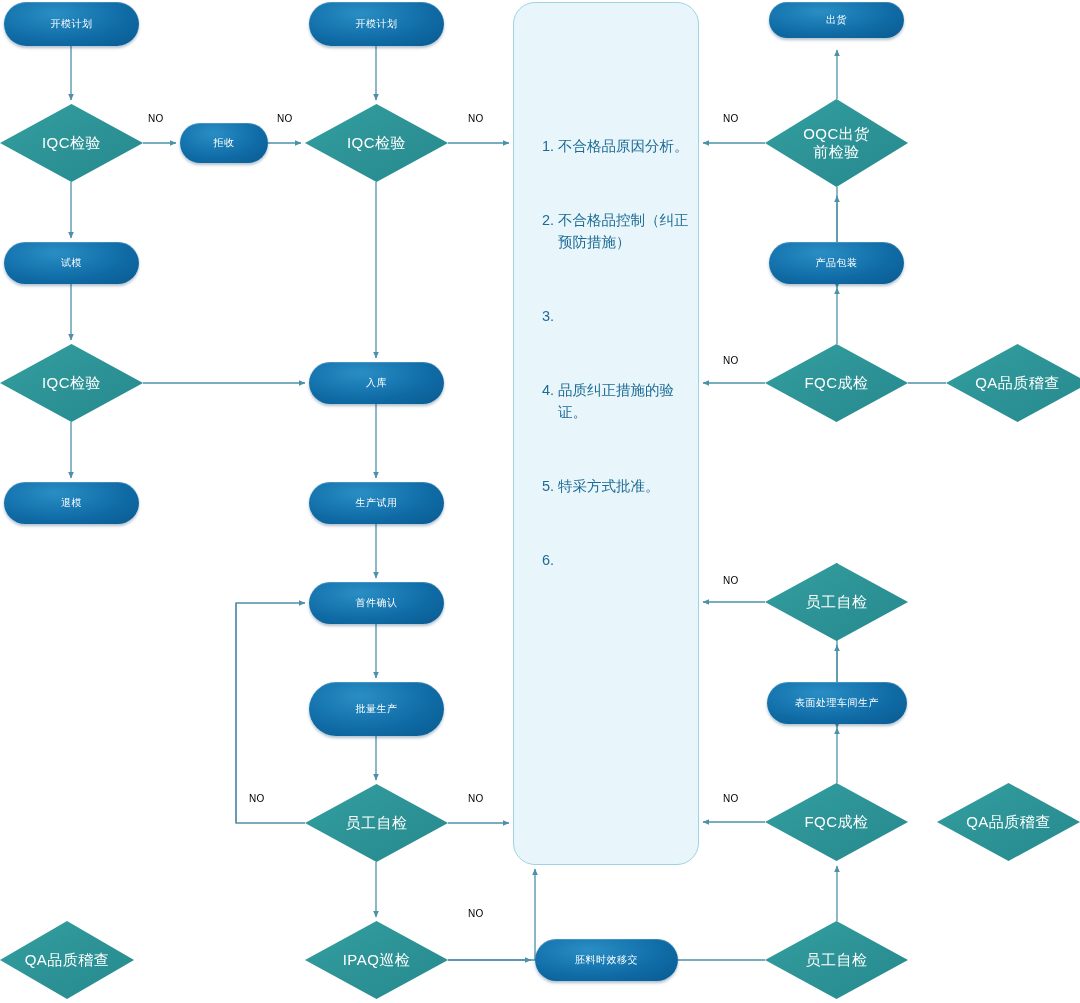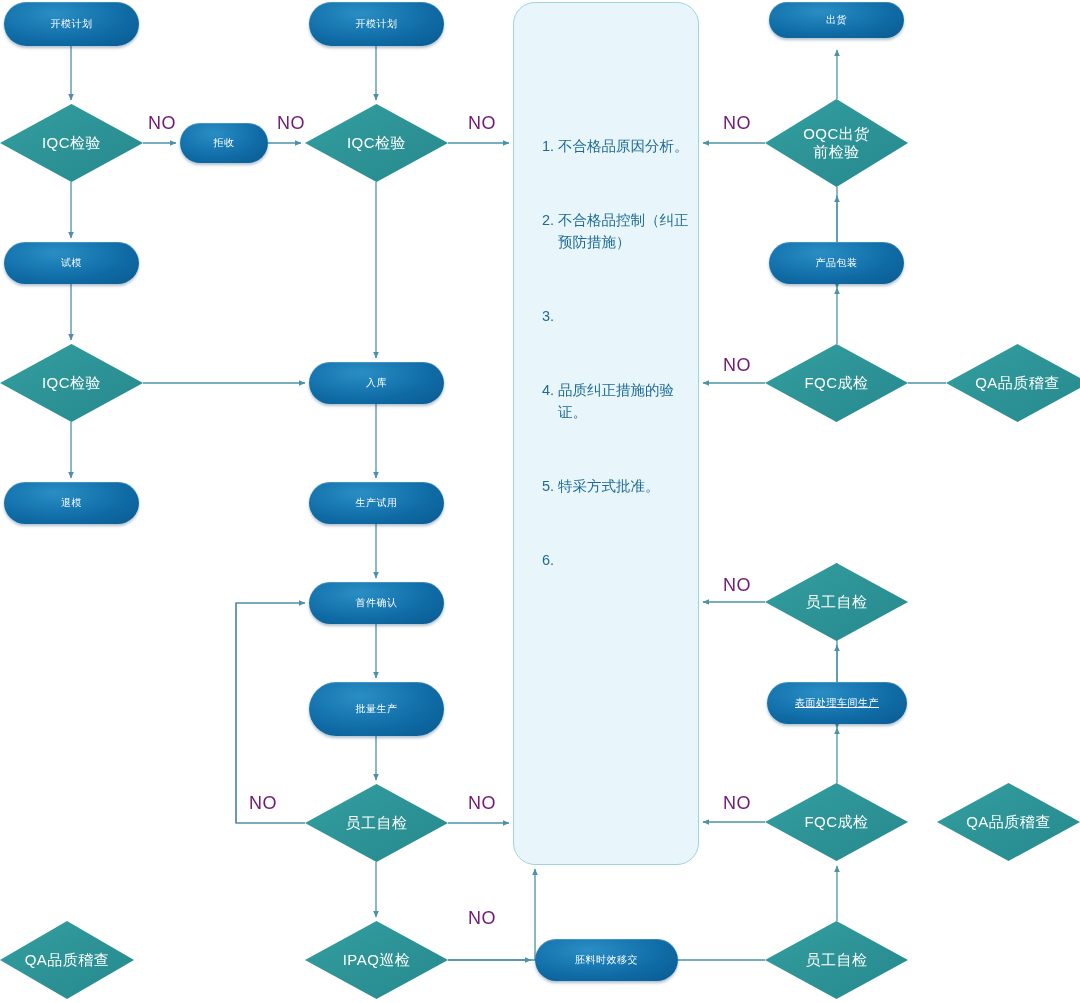--- a/index.html
+++ b/index.html
@@ -70,22 +70,22 @@
   }
   .infoitem{
     display:flex;
     margin-bottom:52px;
   }
   .infoitem .num{flex:0 0 auto;padding-right:4px;}
   .infoitem .txt{flex:1 1 auto;}
 
   .edge-label{
     position:absolute;
-    color:#701a75;
-    font-size:18px;
+    color:#000000;
+    font-size:10px;
     letter-spacing:.4px;
     user-select:none;
   }
 </style>
 </head>
 <body>
 
 <div id="canvas">
 
   <svg class="edges" viewBox="0 0 1080 1003" xmlns="http://www.w3.org/2000/svg">
@@ -218,21 +218,21 @@
       </div>
       <div class="node dec" style="left: 765px; top: 921px; width: 143px; height: 78px;">
         <span>员工自检</span>
       </div>
       <div class="node dec" style="left: 937px; top: 783px; width: 143px; height: 78px;">
         <span>QA品质稽查</span>
       </div>
       <div class="node dec" style="left: 765px; top: 783px; width: 143px; height: 78px;">
         <span>FQC成检</span>
       </div>
-      <div class="node proc" style="left: 767px; top: 682px; width: 140px; height: 42px; text-decoration: underline;">
+      <div class="node proc" style="left: 767px; top: 682px; width: 140px; height: 42px;">
         <span>表面处理车间生产</span>
       </div>
       <div class="node dec" style="left: 765px; top: 563px; width: 143px; height: 78px;">
         <span>员工自检</span>
       </div>
       <div class="node dec" style="left: 765px; top: 344px; width: 143px; height: 78px;">
         <span>FQC成检</span>
       </div>
       <div class="node dec" style="left: 946px; top: 344px; width: 143px; height: 78px;">
         <span>QA品质稽查</span>

